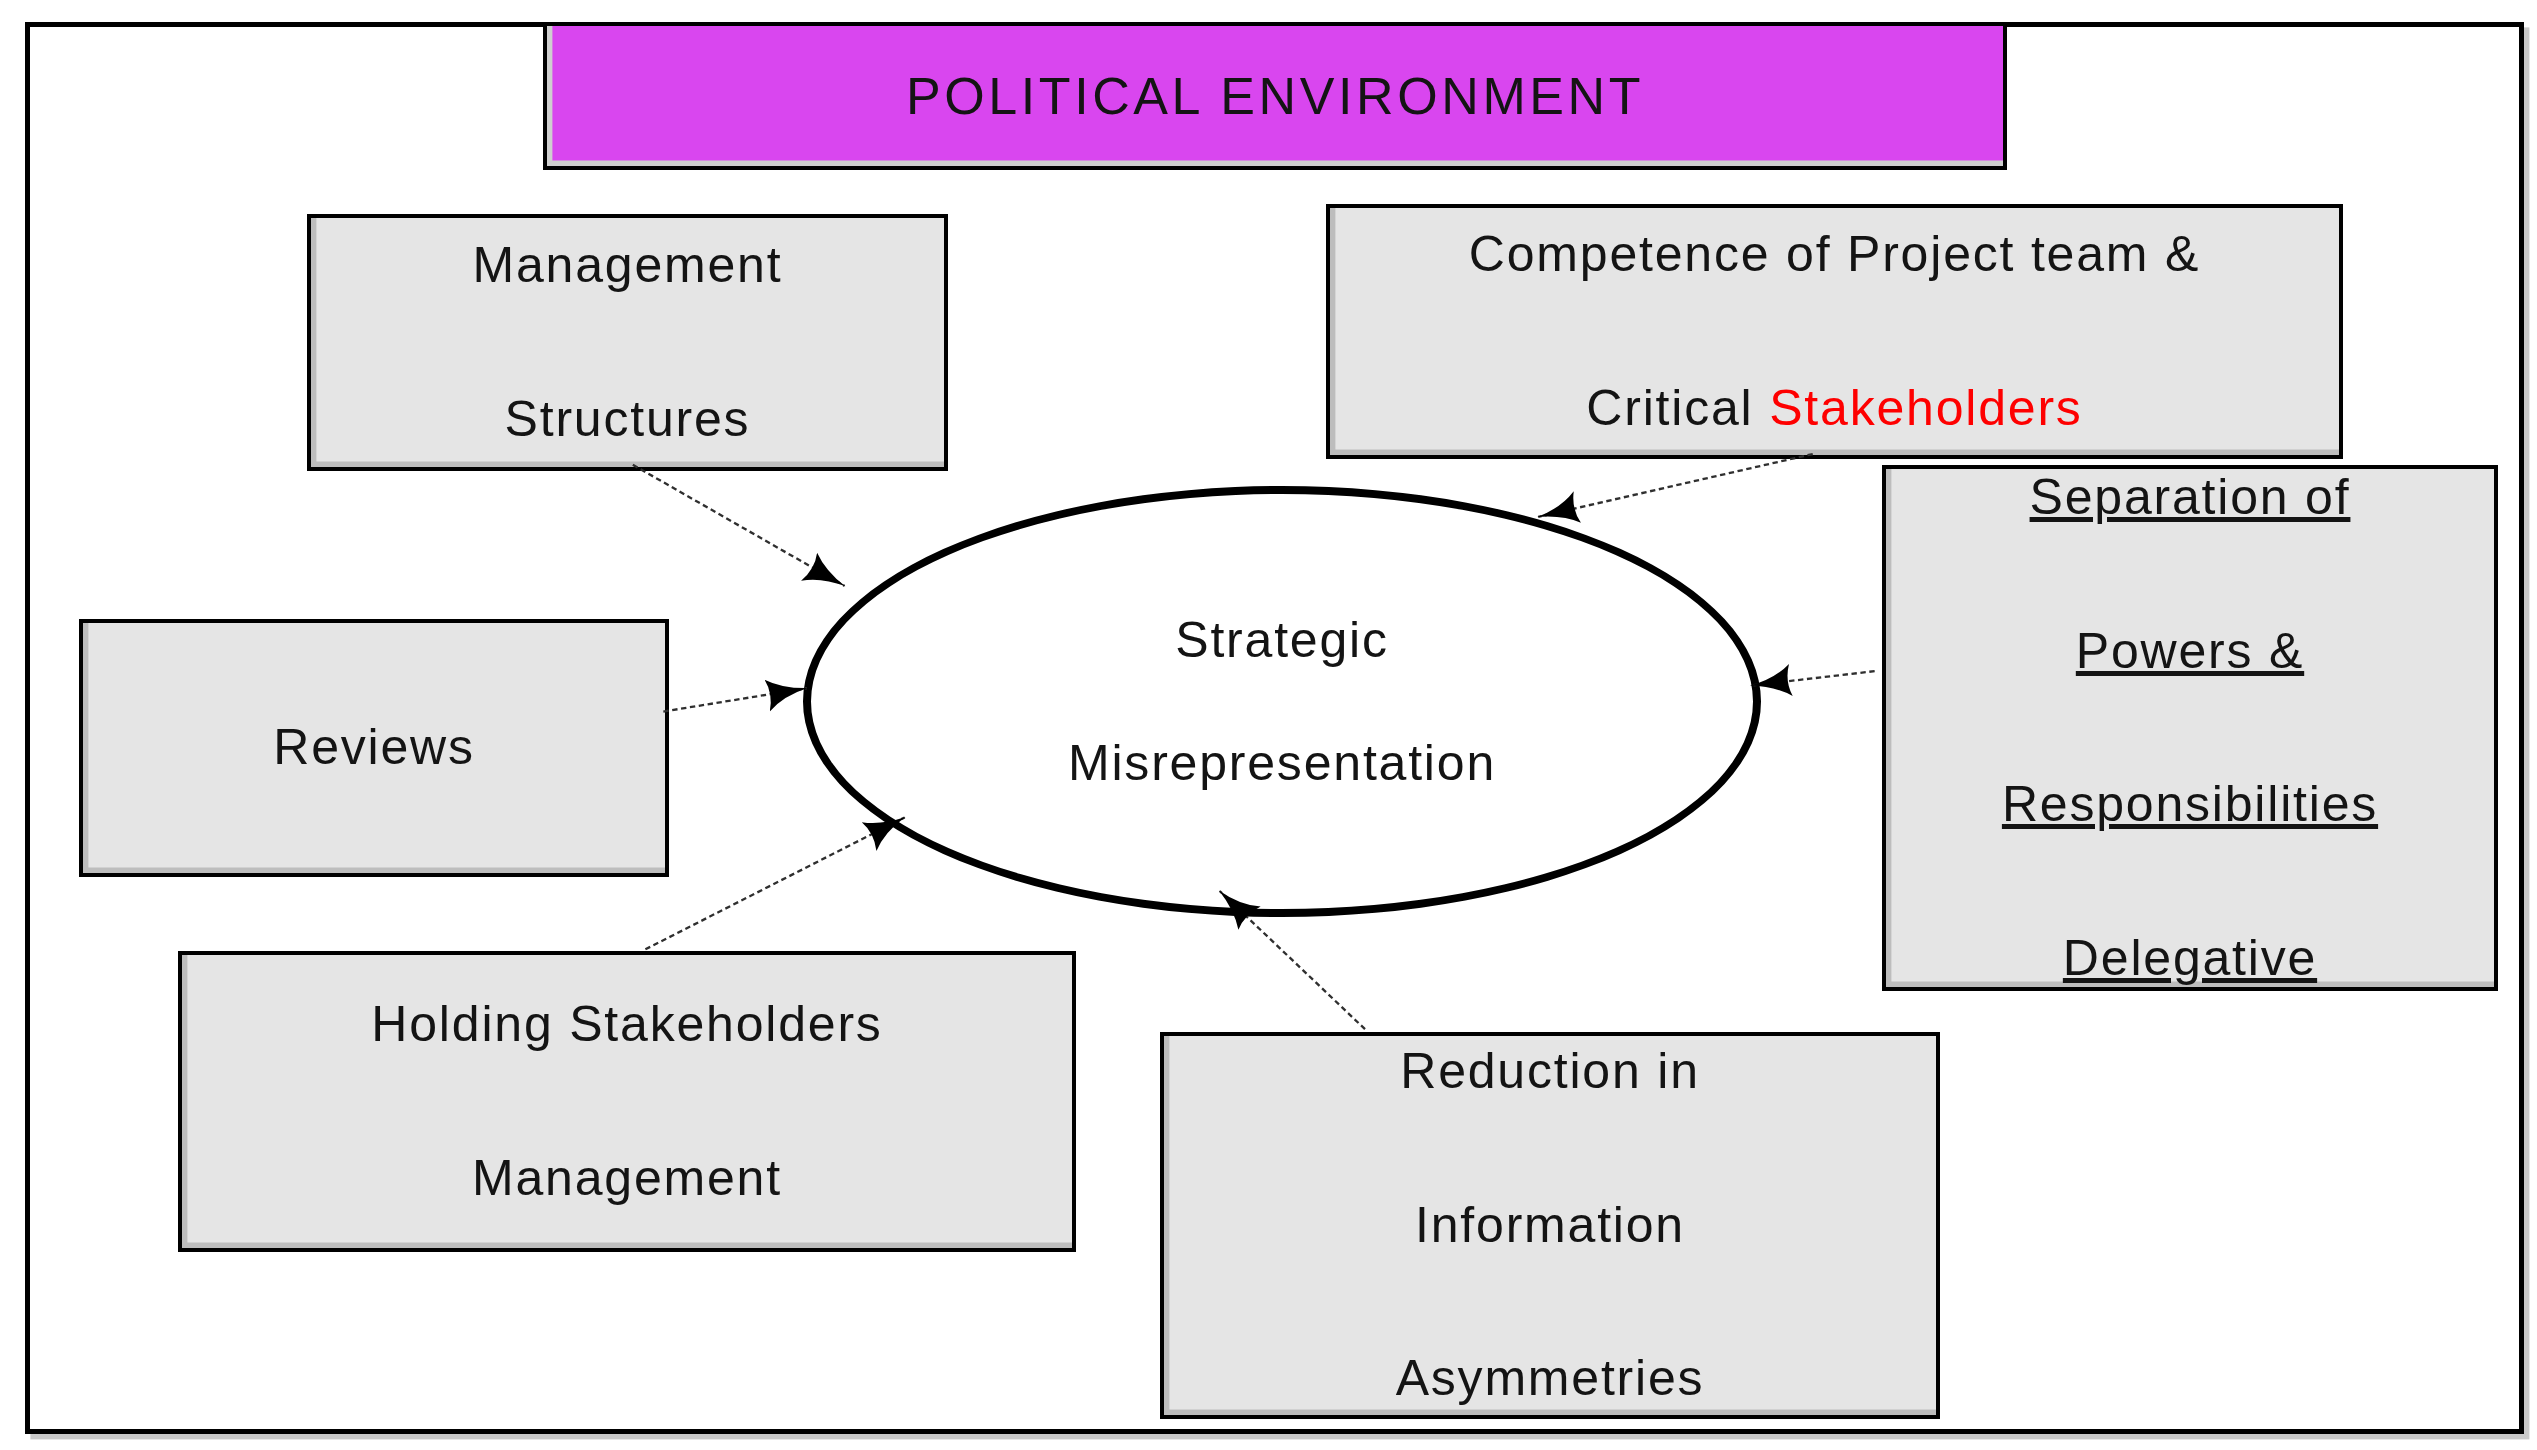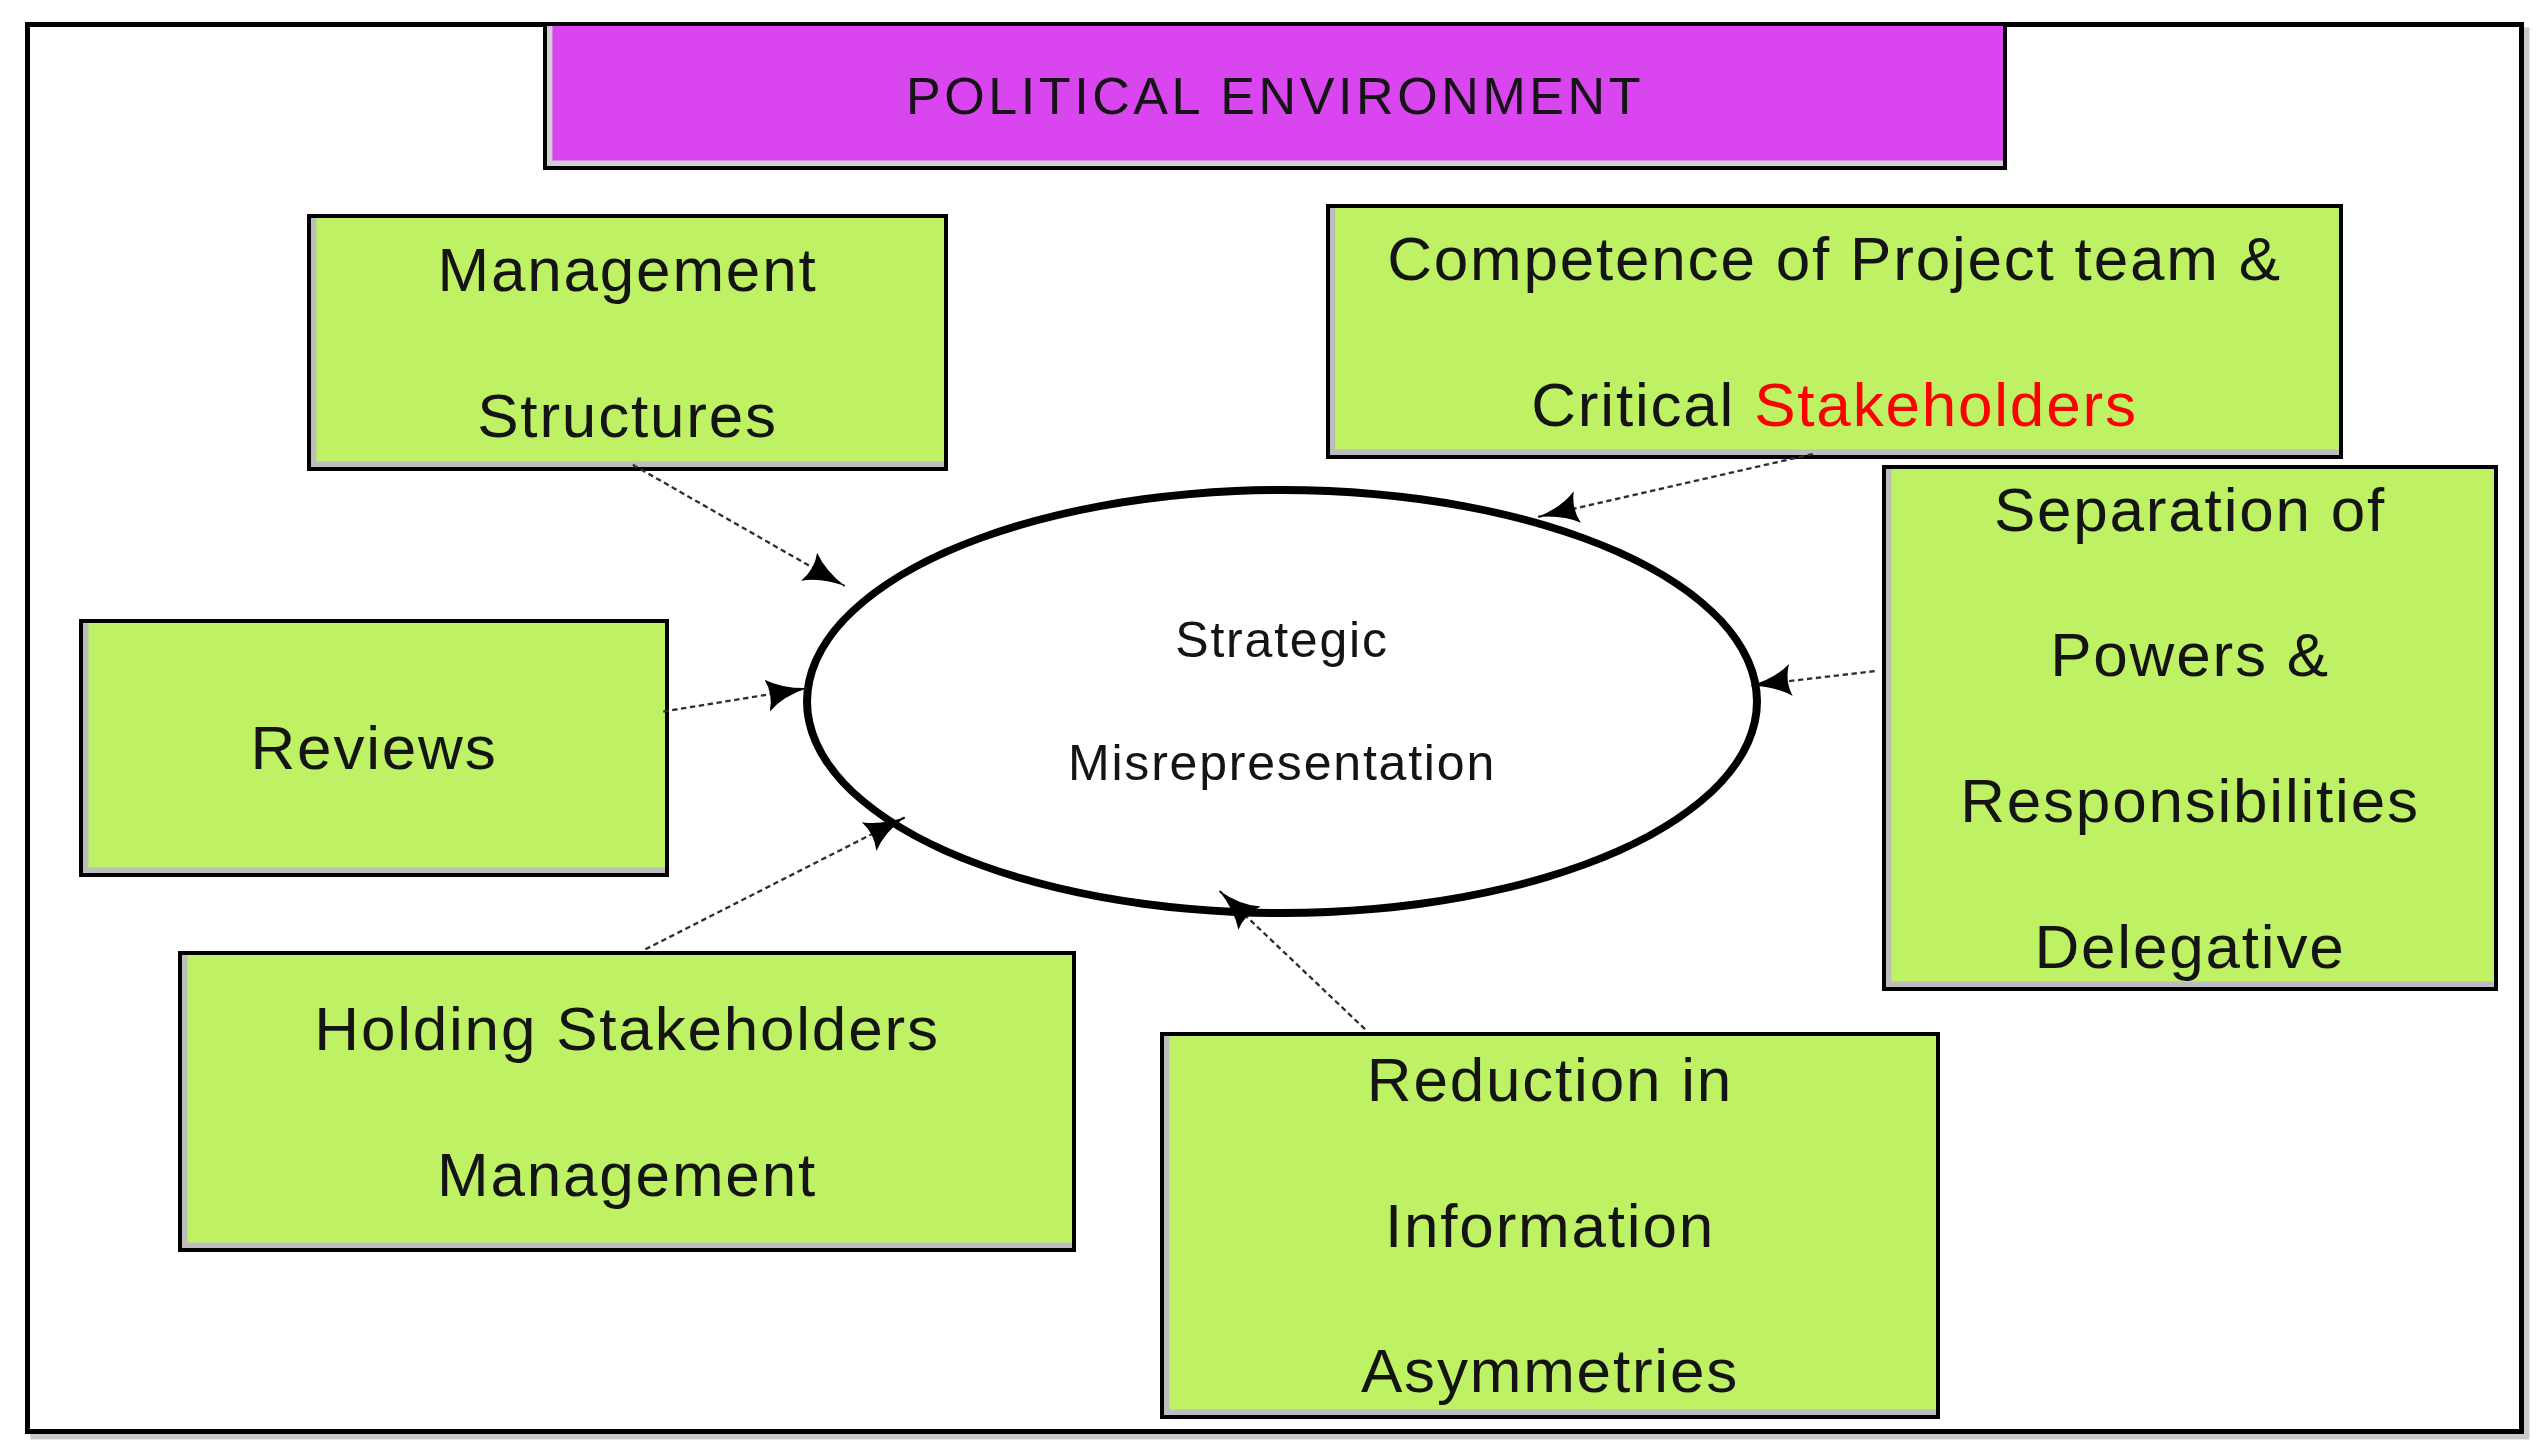--- a/index.html
+++ b/index.html
@@ -7,41 +7,42 @@
     width:2538px;height:1450px;position:relative;overflow:hidden;
     font-family:"Liberation Sans","DejaVu Sans",sans-serif;
     color:var(--ink,#141414);
   }
   .frame{
     position:absolute;left:25px;top:21.5px;width:2489px;height:1402px;
     border:5.4px solid #000;background:#fff;
     box-shadow:5.4px 5.4px 0 0 #c9c9c9;
   }
   .box{
-    position:absolute;border:4.5px solid #000;background:#bef264;
+    position:absolute;border:4.5px solid #000;background:#e5e5e5;
     display:flex;flex-direction:column;align-items:center;justify-content:center;
-    text-align:center;font-size:62px;line-height:2.35em;letter-spacing:1.8px;
+    text-align:center;font-size:50px;line-height:2.35em;letter-spacing:1.8px;
     box-shadow:inset 5.4px -5.4px 0 0 #bdbdbd;
+    gap:36px;
   }
   .title-box{
     position:absolute;left:543px;top:21.5px;width:1456px;height:140px;
     border:4.5px solid #000;background:#d946ef;
     display:flex;align-items:center;justify-content:center;
     font-size:52px;letter-spacing:3.6px;
     box-shadow:inset 5.4px -5.4px 0 0 #cfcfcf;
   }
   .ellipse{
     position:absolute;left:803px;top:486px;width:942px;height:415px;
     border:8px solid #000;border-radius:50%;background:#fff;
     display:flex;flex-direction:column;align-items:center;justify-content:center;
     text-align:center;font-size:50px;line-height:2.45em;letter-spacing:1.8px;
   }
   .box-management{left:307px;top:214px;width:633px;height:249px;}
   .box-competence{left:1326px;top:204px;width:1009px;height:247px;}
-  .box-separation{left:1882px;top:465px;width:608px;height:518px;}
+  .box-separation{left:1882px;top:465px;width:608px;height:518px;text-decoration:underline;}
   .box-independent{left:79px;top:619px;width:582px;height:250px;}
   .box-holding{left:178px;top:951px;width:890px;height:293px;}
   .box-reduction{left:1160px;top:1032px;width:772px;height:379px;}
   .red{color:var(--red,#fe0000);}
   .arrow-layer{position:absolute;left:0;top:0;width:2538px;height:1450px;pointer-events:none;}
   .line{display:block;}
 </style>
 </head>
 <body>
 

